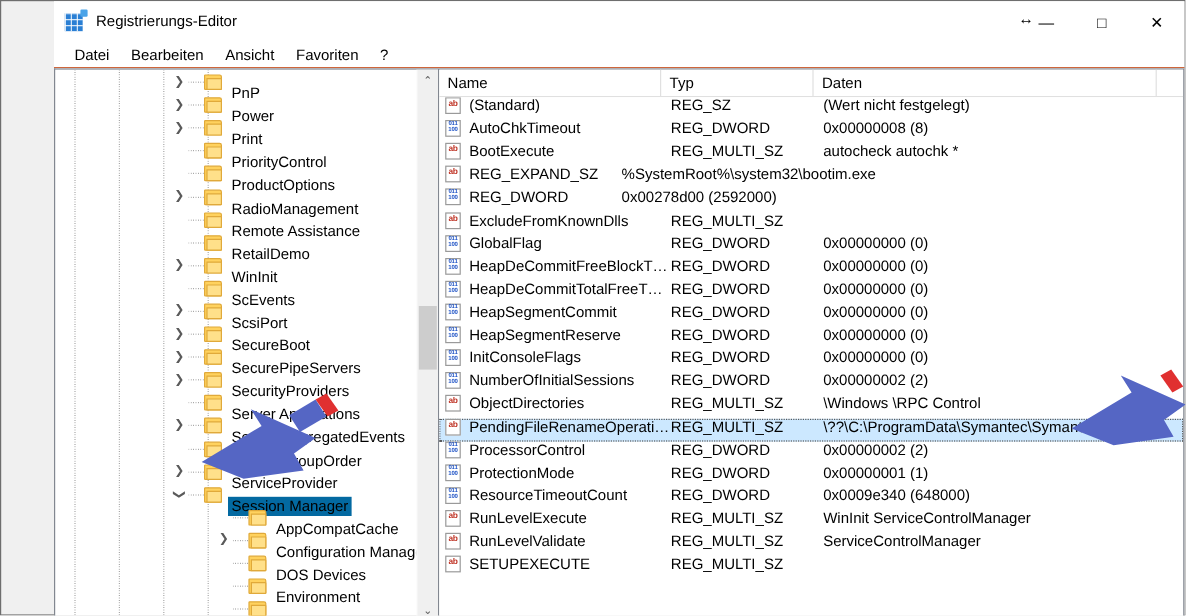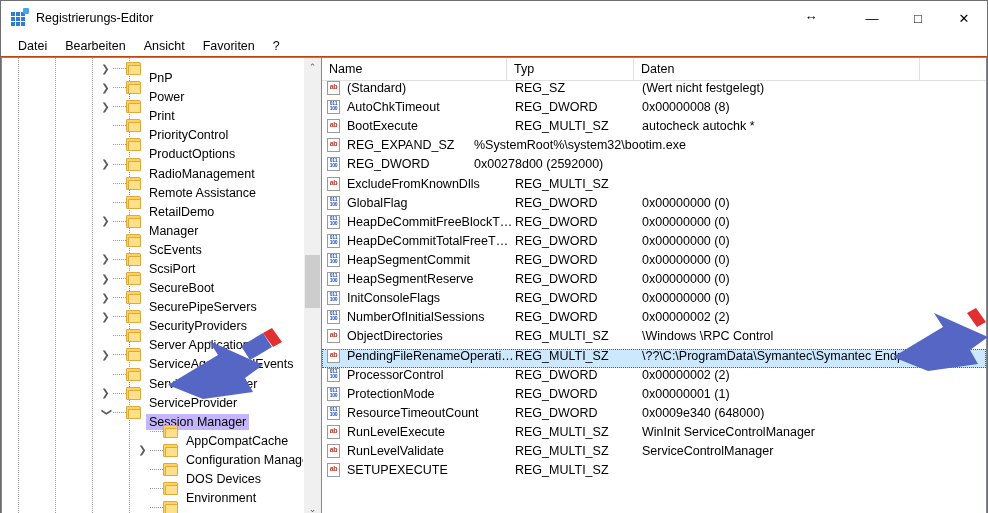--- a/index.html
+++ b/index.html
@@ -9,21 +9,21 @@
     font-family:"Liberation Sans", sans-serif;
     font-size:12.5px;
     color:#000;
     overflow:hidden;
   }
   .window{
     position:relative;width:988px;height:513px;
     box-sizing:border-box;
     border:1px solid #6e6e6e;
     background:#f0f0f0;
-    display:flex;flex-direction:column;
+    display:flex;flex-direction:column;padding-left:44px;
   }
   
   .titlebar{
     height:34px;flex:0 0 34px;background:#ffffff;
     display:flex;align-items:center;position:relative;
   }
   .app-icon{
     width:18px;height:18px;margin-left:9px;margin-right:8px;
     position:relative;flex:0 0 18px;
   }
@@ -104,21 +104,21 @@
     position:absolute;left:0;top:0;width:15px;height:13px;
     background:#ffd25e;border:1px solid #e0a93a;border-radius:1px 2px 1px 1px;
     box-sizing:border-box;
   }
   .folder .front{
     position:absolute;left:2px;top:3px;width:13px;height:10px;
     background:#ffe08a;border:1px solid #e0a93a;border-radius:0 1px 1px 0;
     box-sizing:border-box;
   }
   .tlabel{padding:0 3px;line-height:16px;margin-top:19px;}
-  .trow.selected .tlabel{background:#c4b5fd;}
+  .trow.selected .tlabel{background:#0369a1;}
   .tree-vscroll{
     width:17px;flex:0 0 17px;background:#f0f0f0;
     border-left:1px solid #fff;display:flex;flex-direction:column;
     position:relative;
   }
   .sb-arrow{
     height:17px;flex:0 0 17px;display:flex;align-items:center;justify-content:center;
     font-size:9px;color:#606060;background:#f0f0f0;
   }
   .sb-track{flex:1 1 auto;position:relative;background:#f0f0f0;}
@@ -292,21 +292,21 @@
               <div class="tlabel">RetailDemo</div>
             </div>
             <div class="trow">
               <div style="flex: 0 0 96px;"></div>
               <div class="chev">❯</div>
               <div class="hline"></div>
               <div class="folder">
                 <div class="back"></div>
                 <div class="front"></div>
               </div>
-              <div class="tlabel">Manager</div>
+              <div class="tlabel">WinInit</div>
             </div>
             <div class="trow">
               <div style="flex: 0 0 96px;"></div>
               <div class="chev"></div>
               <div class="hline"></div>
               <div class="folder">
                 <div class="back"></div>
                 <div class="front"></div>
               </div>
               <div class="tlabel">ScEvents</div>

